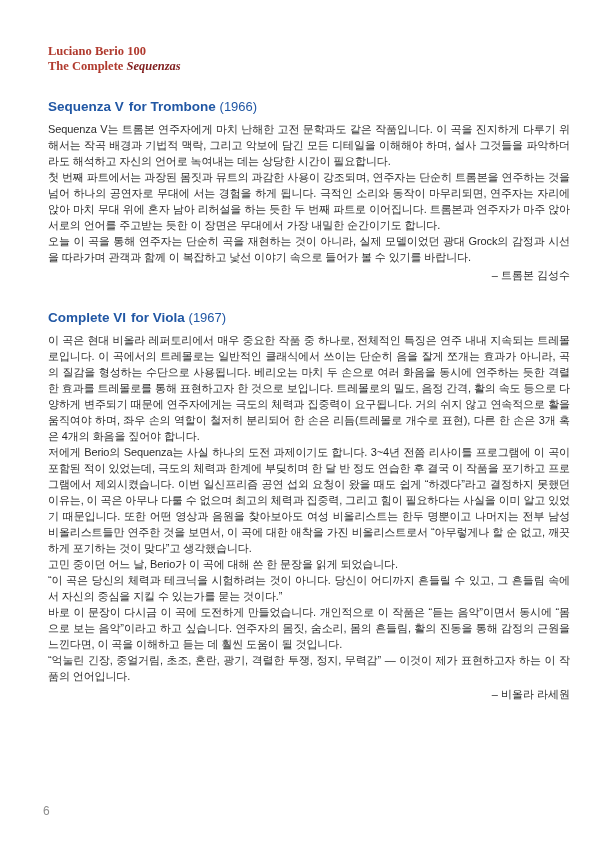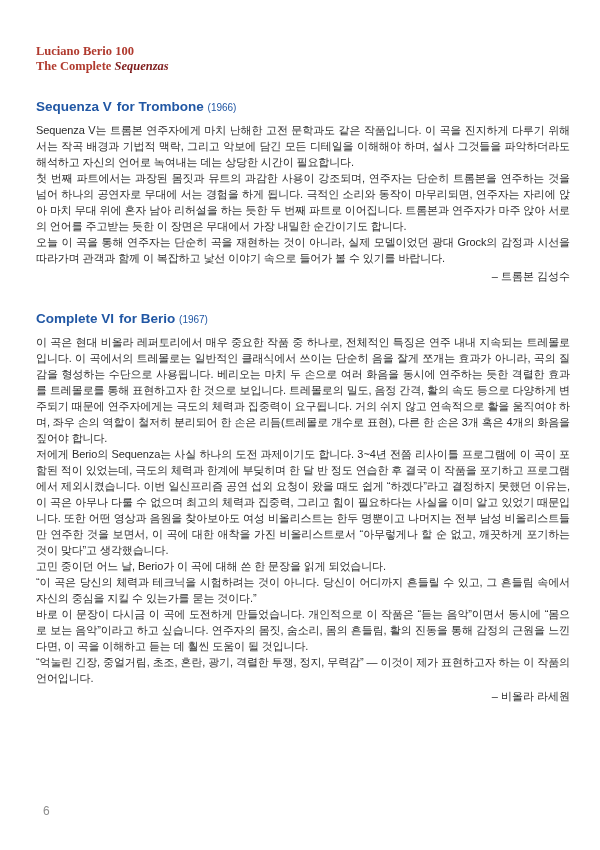--- a/index.html
+++ b/index.html
@@ -6,42 +6,42 @@
   html, body { background: #ffffff; }
   .page {
     position: relative;
     width: 600px;
     height: 850px;
     background: #ffffff;
     font-family: "Liberation Sans", "DejaVu Sans", sans-serif;
     overflow: hidden;
   }
   .content {
-    padding: 44px 30px 0 36px;
+    padding: 44px 30px 0 48px;
   }
   .brand {
     font-family: "Liberation Serif", "DejaVu Serif", serif;
     font-weight: bold;
     font-size: 12.5px;
     line-height: 15px;
     color: #b03a2e;
   }
   .brand .accent { color: #7f1d1d; font-style: italic; }
   .section { margin-top: 24px; }
   .section.second { margin-top: 26px; }
   .section-title {
     color: #2157a4;
     font-size: 13.5px;
     font-weight: bold;
     line-height: 17px;
     margin-bottom: 6px;
     letter-spacing: 0;
   }
   .section-title .instrument { font-weight: normal; margin-left: 5px; font-weight: 600; }
-  .section-title .year { font-size: 10px; font-weight: normal; }
+  .section-title .year { font-size: 13px; font-weight: normal; }
   .note p {
     font-size: 11px;
     line-height: 16px;
     color: #2d2d2d;
     text-align: justify;
     letter-spacing: -0.1px;
   }
   .signature {
     font-size: 11px;
     line-height: 16px;
@@ -72,21 +72,21 @@
       <div class="section-title"><span>Sequenza V</span><span class="instrument">for Trombone</span> <span class="year">(1966)</span></div>
       <div class="note">
         <p>Sequenza V는 트롬본 연주자에게 마치 난해한 고전 문학과도 같은 작품입니다. 이 곡을 진지하게 다루기 위해서는 작곡 배경과 기법적 맥락, 그리고 악보에 담긴 모든 디테일을 이해해야 하며, 설사 그것들을 파악하더라도 해석하고 자신의 언어로 녹여내는 데는 상당한 시간이 필요합니다.</p>
         <p>첫 번째 파트에서는 과장된 몸짓과 뮤트의 과감한 사용이 강조되며, 연주자는 단순히 트롬본을 연주하는 것을 넘어 하나의 공연자로 무대에 서는 경험을 하게 됩니다. 극적인 소리와 동작이 마무리되면, 연주자는 자리에 앉아 마치 무대 위에 혼자 남아 리허설을 하는 듯한 두 번째 파트로 이어집니다. 트롬본과 연주자가 마주 앉아 서로의 언어를 주고받는 듯한 이 장면은 무대에서 가장 내밀한 순간이기도 합니다.</p>
         <p>오늘 이 곡을 통해 연주자는 단순히 곡을 재현하는 것이 아니라, 실제 모델이었던 광대 Grock의 감정과 시선을 따라가며 관객과 함께 이 복잡하고 낯선 이야기 속으로 들어가 볼 수 있기를 바랍니다.</p>
       </div>
       <div class="signature">– 트롬본 김성수</div>
     </div>
 
     <div class="section second">
-      <div class="section-title"><span>Complete VI</span><span class="instrument">for Berio</span> <span class="year">(1967)</span></div>
+      <div class="section-title"><span>Complete VI</span><span class="instrument">for Viola</span> <span class="year">(1967)</span></div>
       <div class="note">
         <p>이 곡은 현대 비올라 레퍼토리에서 매우 중요한 작품 중 하나로, 전체적인 특징은 연주 내내 지속되는 트레몰로입니다. 이 곡에서의 트레몰로는 일반적인 클래식에서 쓰이는 단순히 음을 잘게 쪼개는 효과가 아니라, 곡의 질감을 형성하는 수단으로 사용됩니다. 베리오는 마치 두 손으로 여러 화음을 동시에 연주하는 듯한 격렬한 효과를 트레몰로를 통해 표현하고자 한 것으로 보입니다. 트레몰로의 밀도, 음정 간격, 활의 속도 등으로 다양하게 변주되기 때문에 연주자에게는 극도의 체력과 집중력이 요구됩니다. 거의 쉬지 않고 연속적으로 활을 움직여야 하며, 좌우 손의 역할이 철저히 분리되어 한 손은 리듬(트레몰로 개수로 표현), 다른 한 손은 3개 혹은 4개의 화음을 짚어야 합니다.</p>
         <p>저에게 Berio의 Sequenza는 사실 하나의 도전 과제이기도 합니다. 3~4년 전쯤 리사이틀 프로그램에 이 곡이 포함된 적이 있었는데, 극도의 체력과 한계에 부딪히며 한 달 반 정도 연습한 후 결국 이 작품을 포기하고 프로그램에서 제외시켰습니다. 이번 일신프리즘 공연 섭외 요청이 왔을 때도 쉽게 “하겠다”라고 결정하지 못했던 이유는, 이 곡은 아무나 다룰 수 없으며 최고의 체력과 집중력, 그리고 힘이 필요하다는 사실을 이미 알고 있었기 때문입니다. 또한 어떤 영상과 음원을 찾아보아도 여성 비올리스트는 한두 명뿐이고 나머지는 전부 남성 비올리스트들만 연주한 것을 보면서, 이 곡에 대한 애착을 가진 비올리스트로서 “아무렇게나 할 순 없고, 깨끗하게 포기하는 것이 맞다”고 생각했습니다.</p>
         <p>고민 중이던 어느 날, Berio가 이 곡에 대해 쓴 한 문장을 읽게 되었습니다.</p>
         <p>“이 곡은 당신의 체력과 테크닉을 시험하려는 것이 아니다. 당신이 어디까지 흔들릴 수 있고, 그 흔들림 속에서 자신의 중심을 지킬 수 있는가를 묻는 것이다.”</p>
         <p>바로 이 문장이 다시금 이 곡에 도전하게 만들었습니다. 개인적으로 이 작품은 “듣는 음악”이면서 동시에 “몸으로 보는 음악”이라고 하고 싶습니다. 연주자의 몸짓, 숨소리, 몸의 흔들림, 활의 진동을 통해 감정의 근원을 느낀다면, 이 곡을 이해하고 듣는 데 훨씬 도움이 될 것입니다.</p>
         <p>“억눌린 긴장, 중얼거림, 초조, 혼란, 광기, 격렬한 투쟁, 정지, 무력감” — 이것이 제가 표현하고자 하는 이 작품의 언어입니다.</p>
       </div>
       <div class="signature">– 비올라 라세원</div>
     </div>

